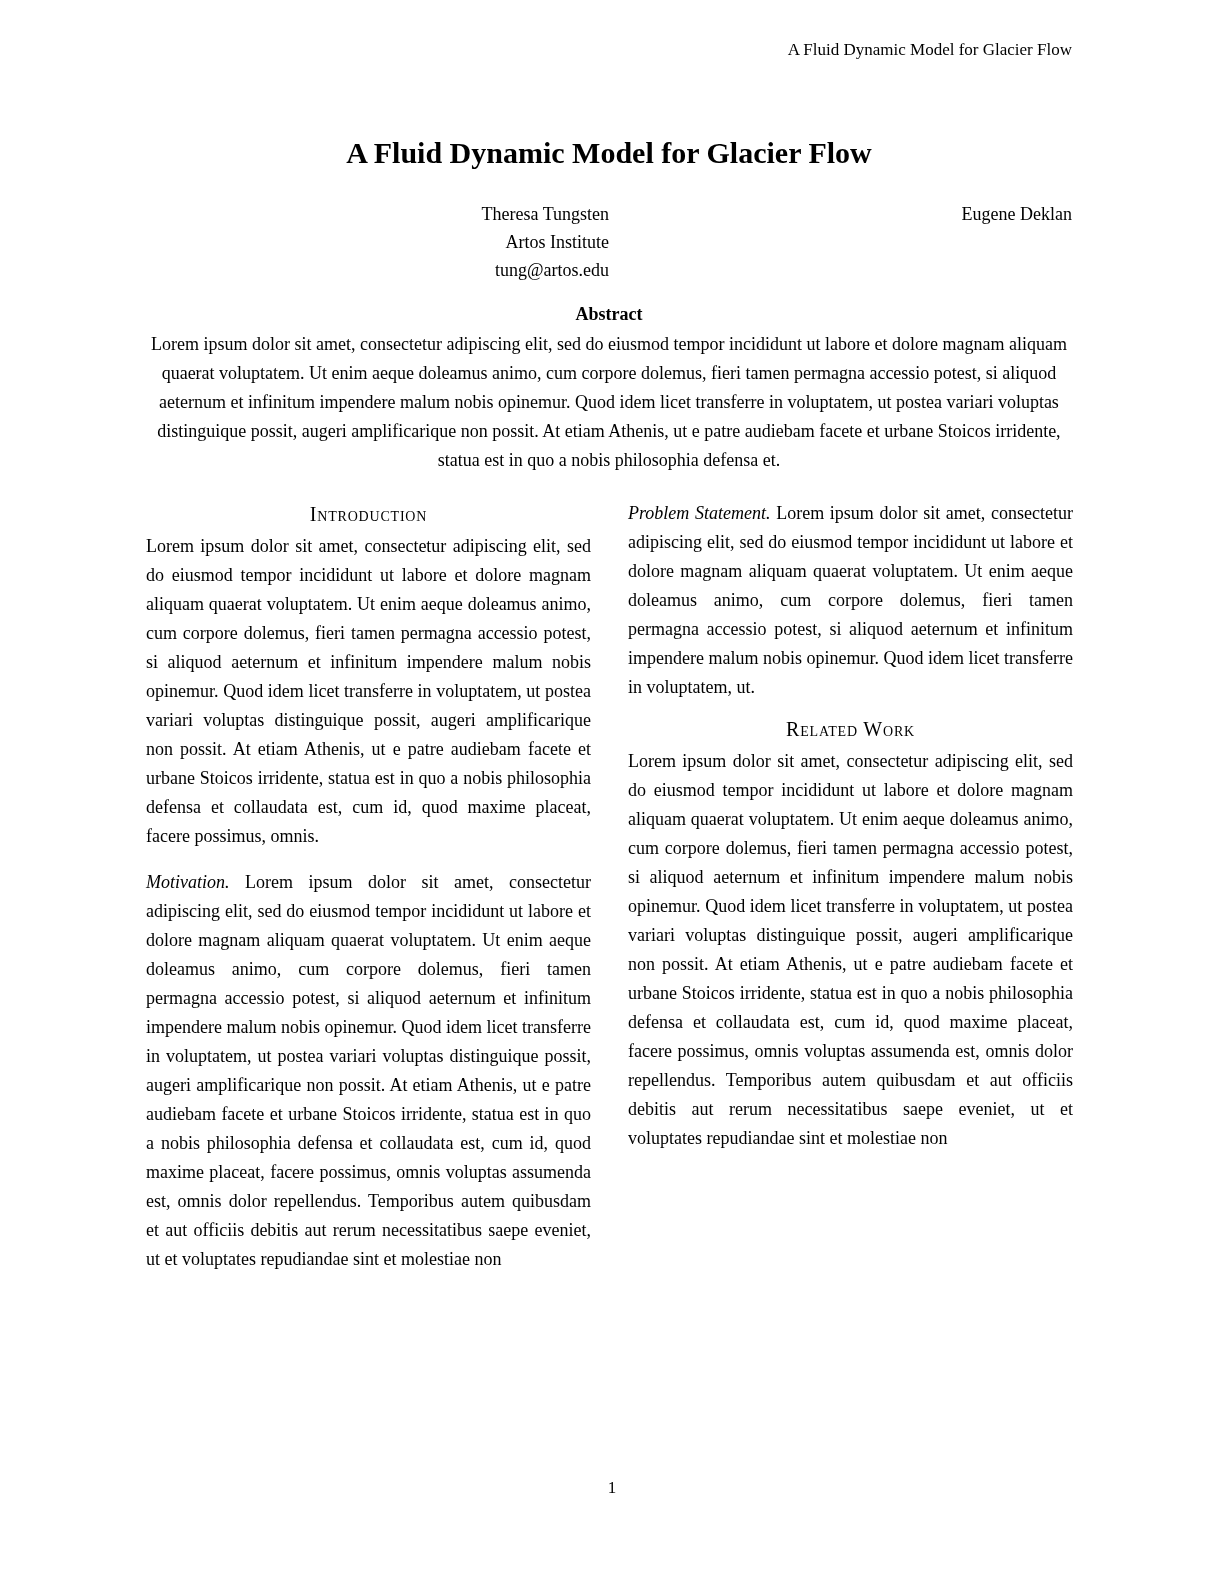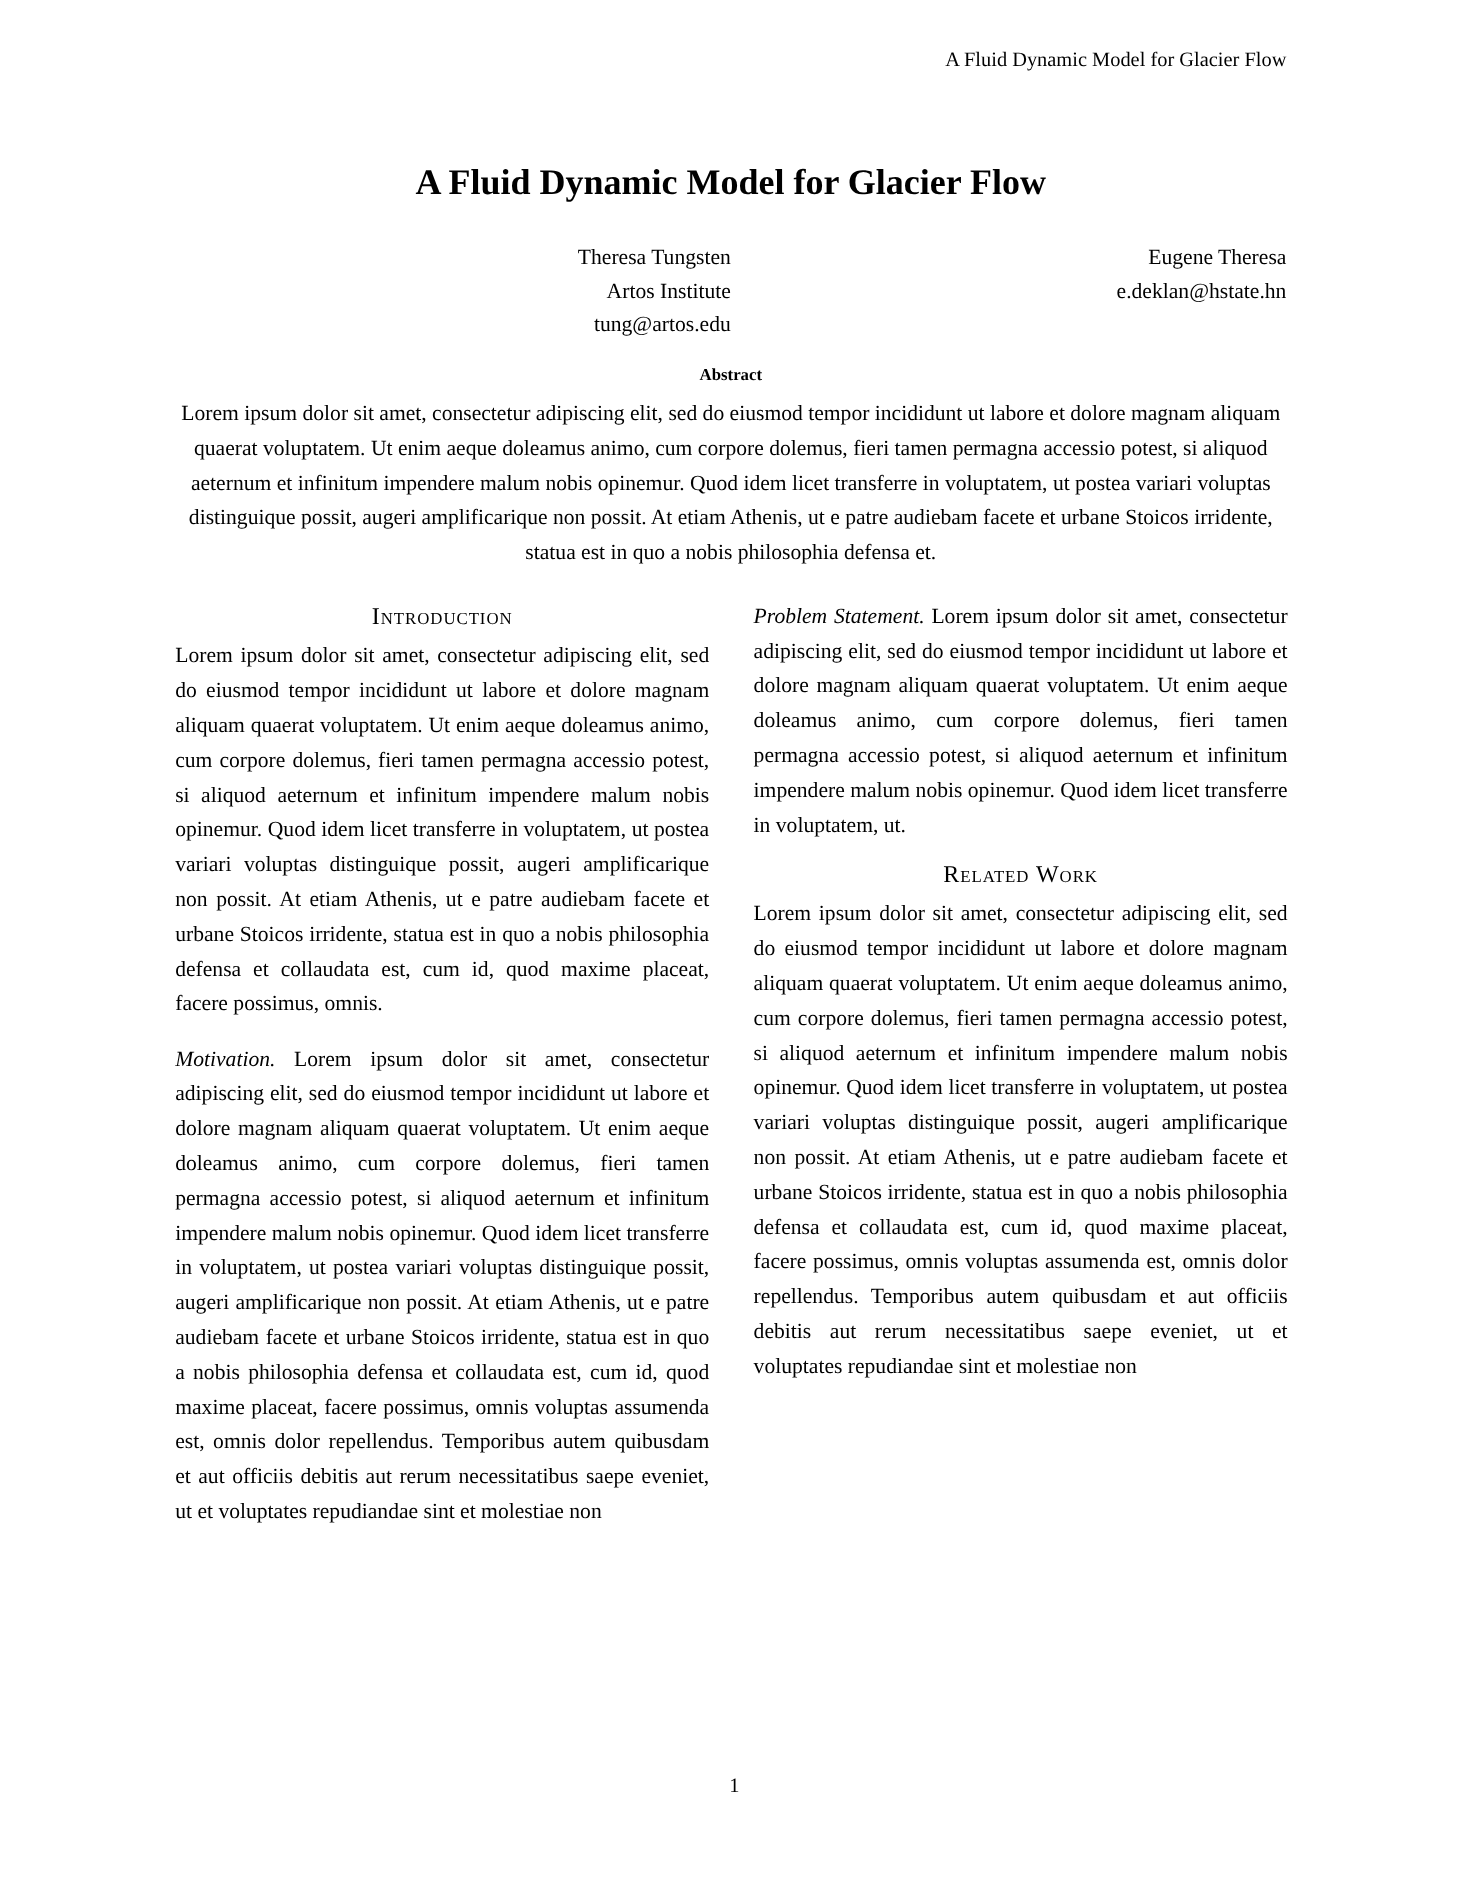--- a/index.html
+++ b/index.html
@@ -35,21 +35,21 @@
   }
   .author {
     flex: 1 1 50%;
     text-align: right;
     font-size: 18px;
     line-height: 28px;
   }
   .abstract-heading {
     margin-top: 16px;
     text-align: center;
-    font-size: 14px;
+    font-size: 18px;
     font-weight: 700;
     line-height: 28px;
   }
   .abstract-text {
     margin-top: 2px;
     text-align: center;
     font-size: 18px;
     line-height: 29px;
   }
   .columns {
@@ -97,22 +97,21 @@
 
     <h1 class="title">A Fluid Dynamic Model for Glacier Flow</h1>
 
     <div class="authors">
       <div class="author">
         <div>Theresa Tungsten</div>
         <div>Artos Institute</div>
         <div>tung@artos.edu</div>
       </div>
       <div class="author">
-        <div>Eugene Theresa</div>
-        <div>e.deklan@hstate.hn</div>
+        <div>Eugene Deklan</div>
       </div>
     </div>
 
     <div>
       <div class="abstract-heading">Abstract</div>
       <p class="abstract-text">Lorem ipsum dolor sit amet, consectetur adipiscing elit, sed do eiusmod tempor incididunt ut labore et dolore magnam aliquam quaerat voluptatem. Ut enim aeque doleamus animo, cum corpore dolemus, fieri tamen permagna accessio potest, si aliquod aeternum et infinitum impendere malum nobis opinemur. Quod idem licet transferre in voluptatem, ut postea variari voluptas distinguique possit, augeri amplificarique non possit. At etiam Athenis, ut e patre audiebam facete et urbane Stoicos irridente, statua est in quo a nobis philosophia defensa et.</p>
     </div>
 
     <div class="columns">
 

